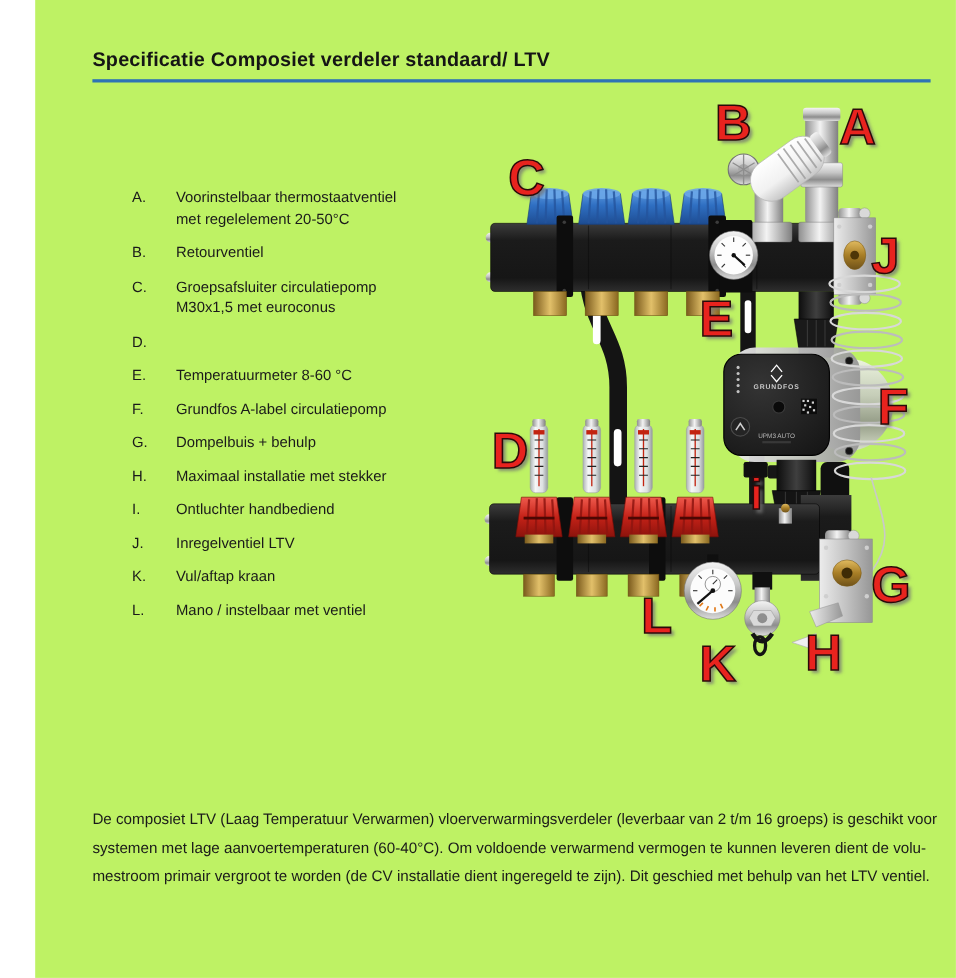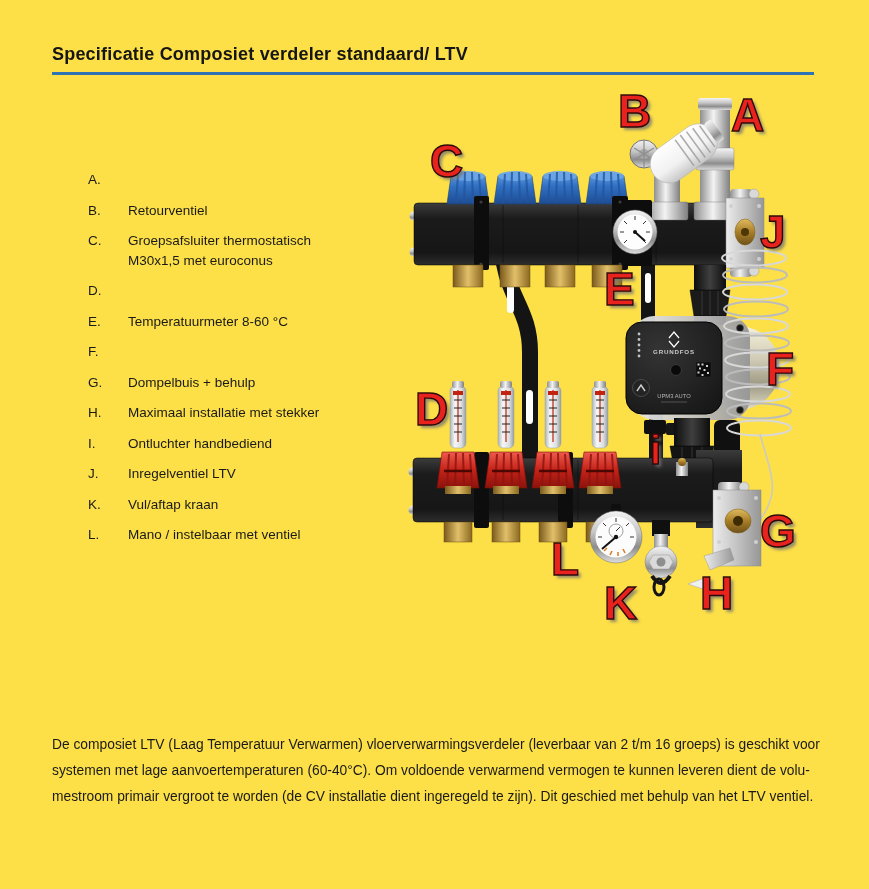--- a/index.html
+++ b/index.html
@@ -1,18 +1,18 @@
 <!DOCTYPE html>
 <html><head>
 <meta charset="utf-8">
 <style>
   html,body{margin:0;padding:0;background:#ffffff;}
   body{width:869px;height:889px;position:relative;overflow:hidden;
        font-family:"Liberation Sans",sans-serif;color:#1a1a1a;}
-  .page{position:absolute;inset:0;background:#fde047;}
+  .page{position:absolute;inset:0;background:#bef264;margin-left:32px;}
 
   .doc-title{position:absolute;left:52px;top:44px;width:762px;
     font-size:18px;font-weight:bold;color:#151515;letter-spacing:.2px;
     padding-bottom:7px;border-bottom:3px solid #2E74B5;}
 
   .spec-list{position:absolute;left:88px;top:170px;width:310px;}
   .spec-item{display:flex;margin-bottom:11px;font-size:13.5px;line-height:19.5px;}
   .spec-key{width:40px;flex:none;}
   .spec-text{white-space:pre-line;}
 
@@ -44,39 +44,42 @@
 </head>
 <body>
 
 <div class="page">
 
   <div class="doc-title">Specificatie Composiet verdeler standaard/ LTV</div>
 
   <div class="spec-list">
     <div class="spec-item">
         <span class="spec-key">A.</span>
+        <span class="spec-text">Voorinstelbaar thermostaatventiel
+met regelelement 20-50°C</span>
       </div>
     <div class="spec-item">
         <span class="spec-key">B.</span>
         <span class="spec-text">Retourventiel</span>
       </div>
     <div class="spec-item">
         <span class="spec-key">C.</span>
-        <span class="spec-text">Groepsafsluiter thermostatisch
+        <span class="spec-text">Groepsafsluiter circulatiepomp
 M30x1,5 met euroconus</span>
       </div>
     <div class="spec-item">
         <span class="spec-key">D.</span>
       </div>
     <div class="spec-item">
         <span class="spec-key">E.</span>
         <span class="spec-text">Temperatuurmeter 8-60 °C</span>
       </div>
     <div class="spec-item">
         <span class="spec-key">F.</span>
+        <span class="spec-text">Grundfos A-label circulatiepomp</span>
       </div>
     <div class="spec-item">
         <span class="spec-key">G.</span>
         <span class="spec-text">Dompelbuis + behulp</span>
       </div>
     <div class="spec-item">
         <span class="spec-key">H.</span>
         <span class="spec-text">Maximaal installatie met stekker</span>
       </div>
     <div class="spec-item">

